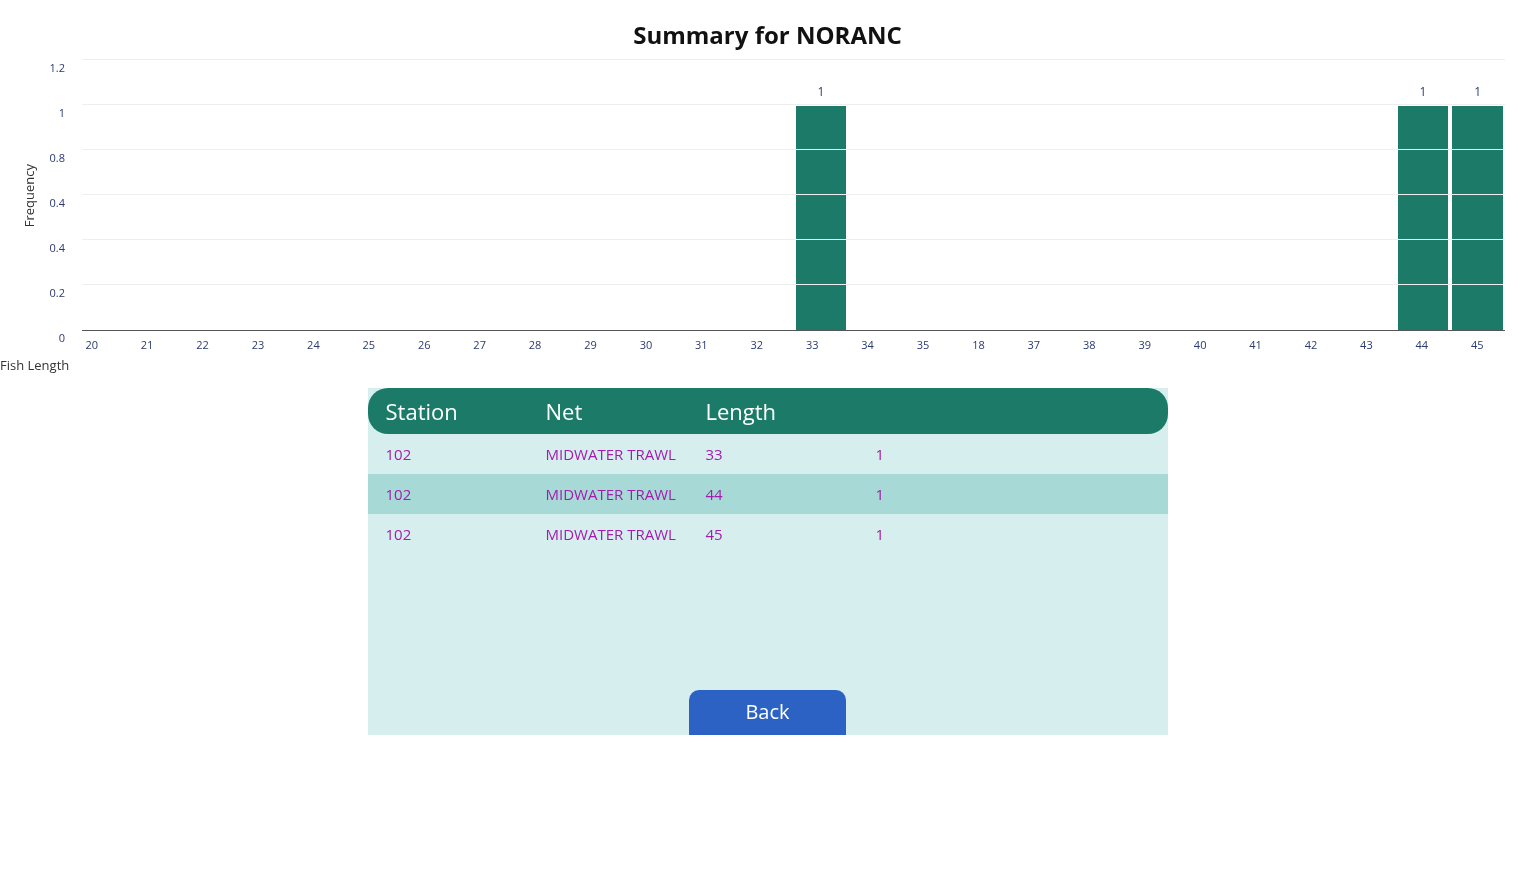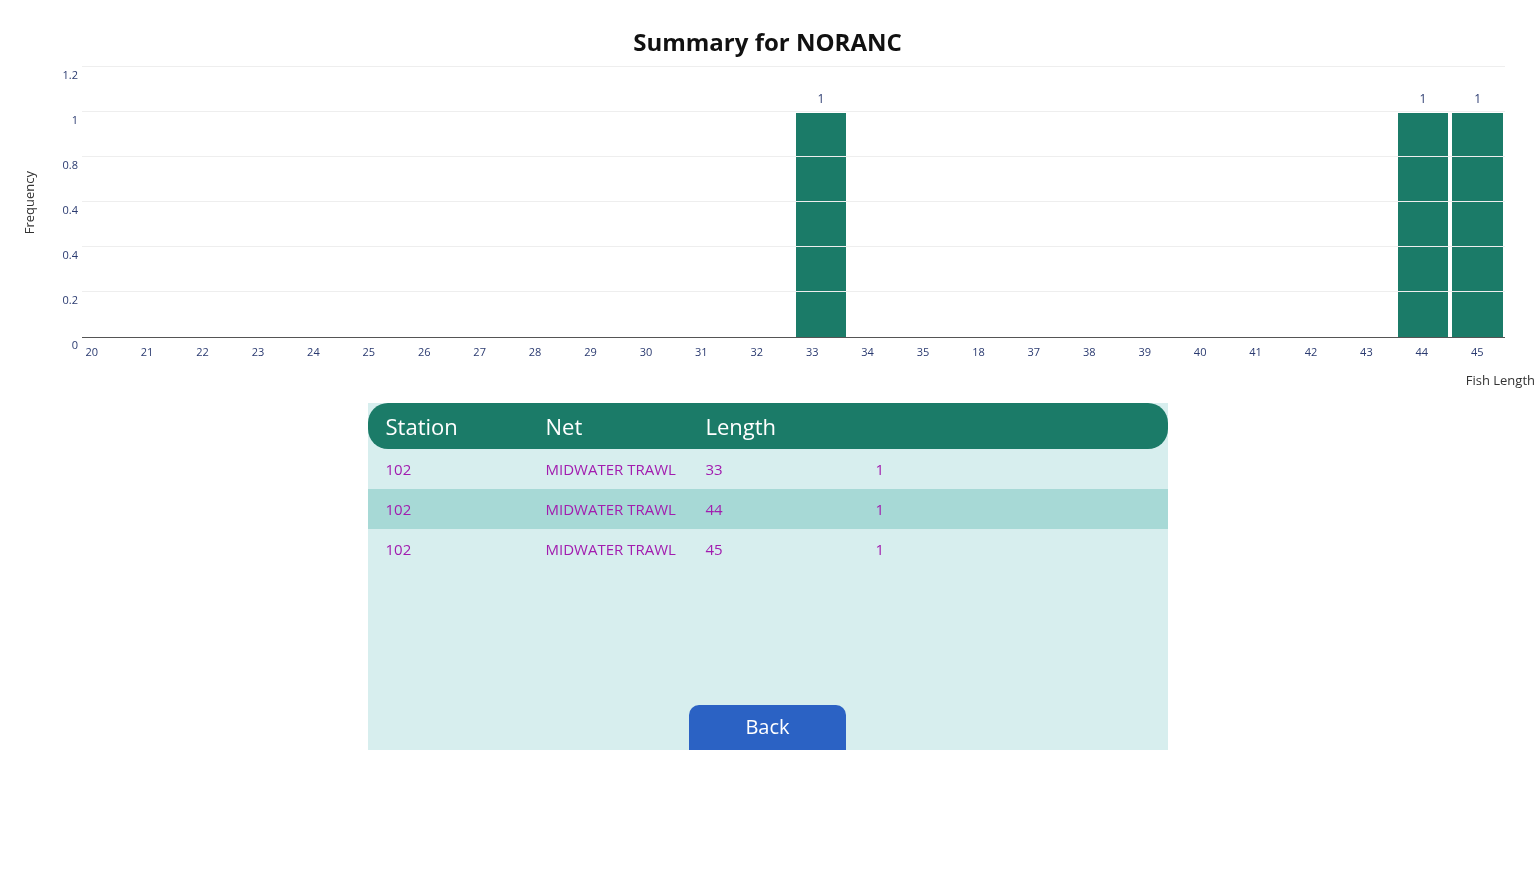--- a/index.html
+++ b/index.html
@@ -5,21 +5,21 @@
   html, body {
     margin: 0;
     padding: 0;
     font-family: "Open Sans", "Segoe UI", Arial, sans-serif;
     background: #ffffff;
     color: #222;
     width: 1535px;
   }
   .page {
     width: 1535px;
-    padding-top: 19px;
+    padding-top: 12px;
   }
   h1.title {
     text-align: center;
     font-size: 24px;
     font-weight: 700;
     margin: 6px 0 10px 0;
     color: #111;
   }
 
   
@@ -39,21 +39,21 @@
   }
   .yaxis {
     position: relative;
     width: 38px;
     height: 270px;
     font-size: 11px;
     color: #2a3a70;
   }
   .yaxis .tick {
     position: absolute;
-    right: 4px;
+    right: 17px;
     transform: translateY(50%);
     text-align: right;
     width: 34px;
   }
   .plot {
     position: relative;
     height: 270px;
     flex: 1;
     border-bottom: 1px solid #555;
     box-sizing: border-box;
@@ -100,24 +100,24 @@
     display: flex;
     font-size: 11px;
     color: #2a3a70;
   }
   .xaxis .xt {
     flex: 1;
     text-align: center;
     padding-top: 6px;
   }
   .xlabel {
-    text-align: right;
+    text-align: left;
     font-size: 13px;
     color: #333;
-    margin-top: 12px;
+    margin-top: 4px;
     margin-bottom: 14px;
   }
 
   
   .table-block {
     width: 800px;
     margin: 0 auto;
     background: #d7eeee;
   }
   .thead {

